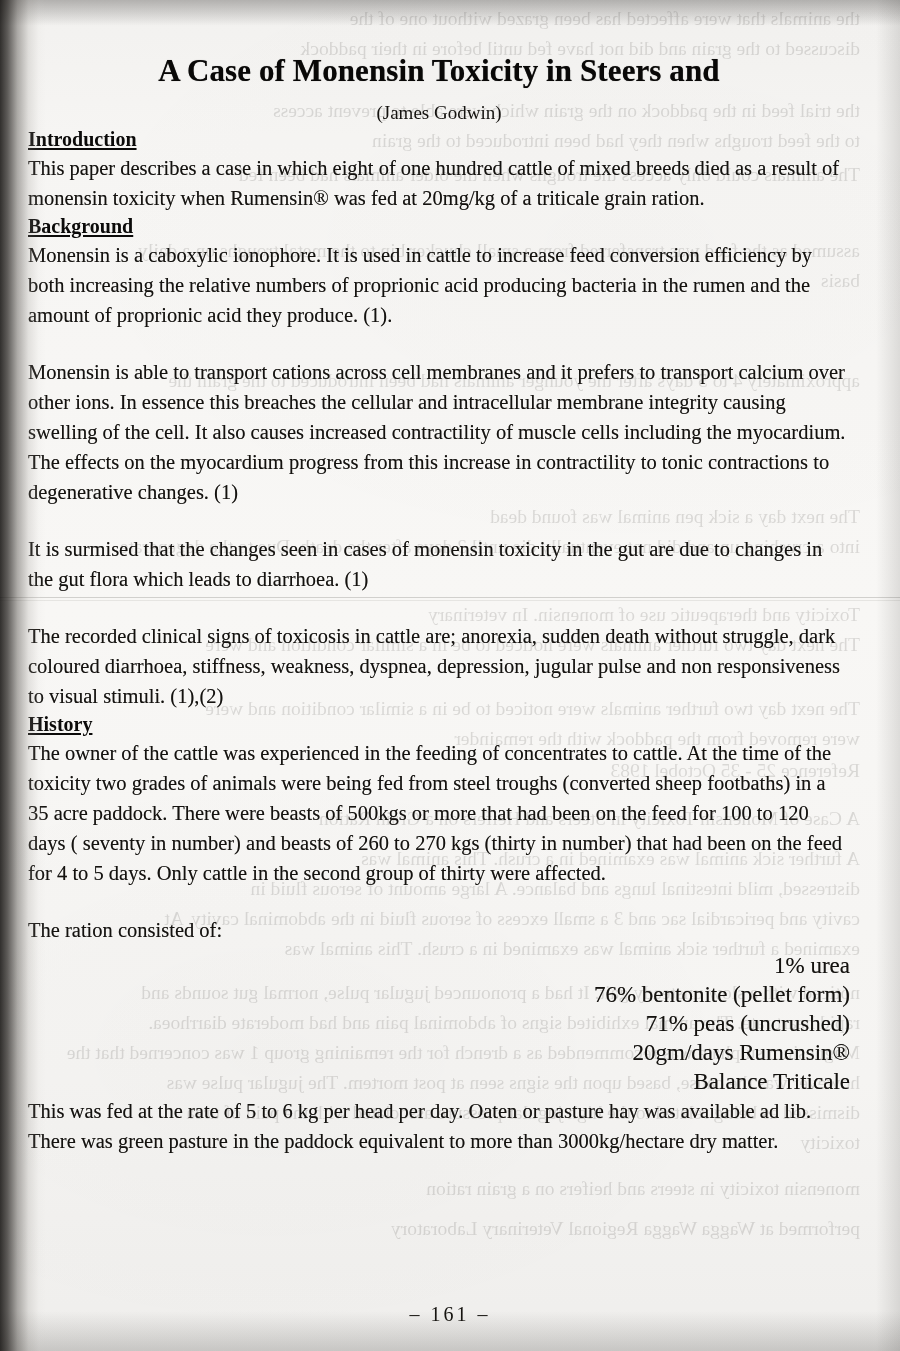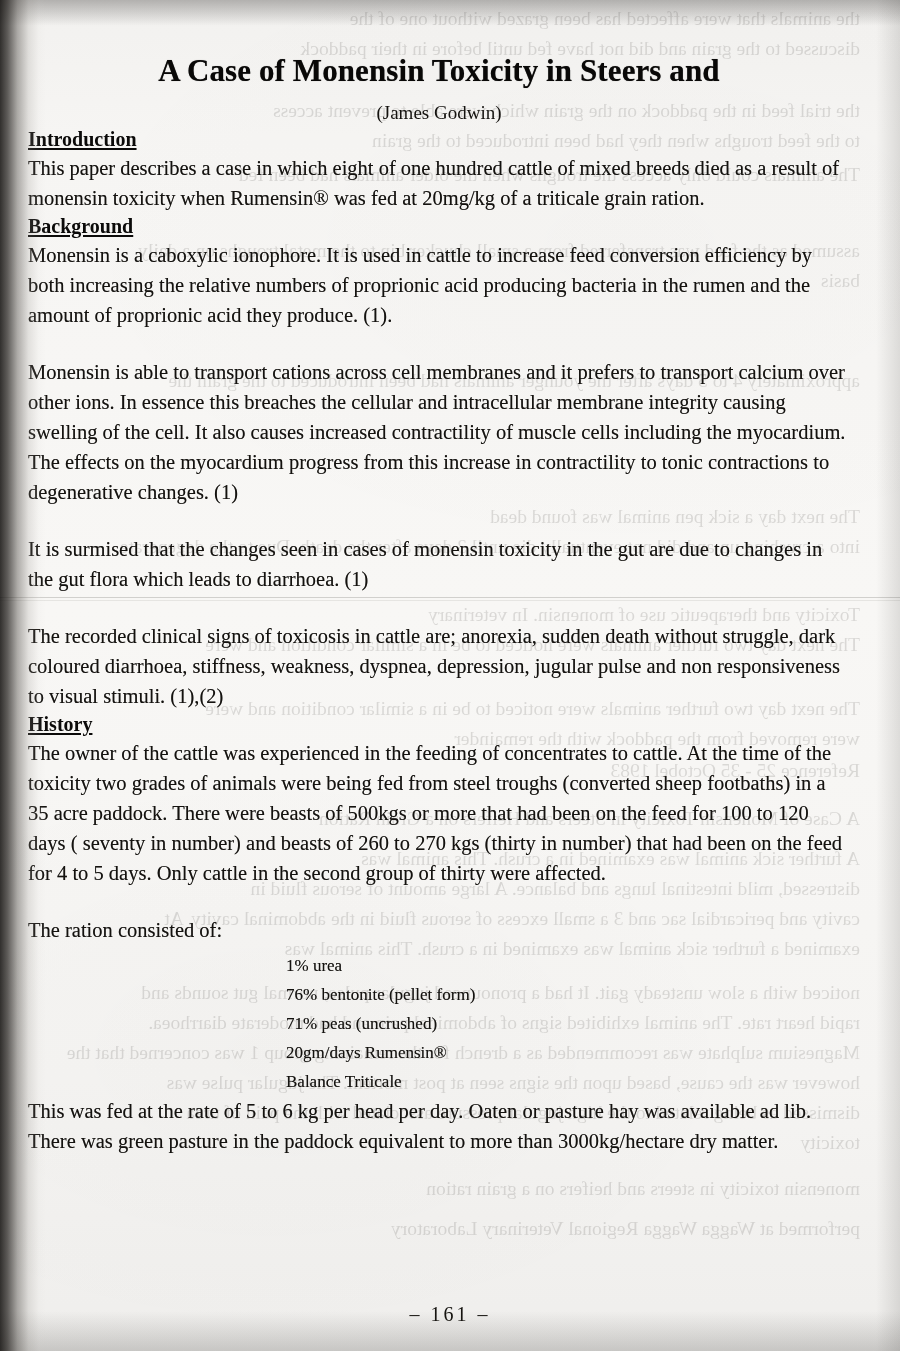--- a/index.html
+++ b/index.html
@@ -145,24 +145,25 @@
   h2.section + p.para { margin-top: 1px; }
 
   .ration-lead { margin-top: 30px; }
 
   ul.ration {
     list-style: none;
     margin: 6px 0 0 0;
     padding: 0 0 0 258px;
   }
   ul.ration li {
-    font-size: 17px;
+    font-size: 23px;
     line-height: 29px;
     color: #14120f;
     text-shadow: 0 0 0.45px rgba(0,0,0,0.4);
+    text-align: right;
   }
 
   .closing { margin-top: 34px; }
 
   .page-number {
     position: absolute;
     z-index: 3;
     left: 0; right: 0;
     top: 1303px;
     text-align: center;

